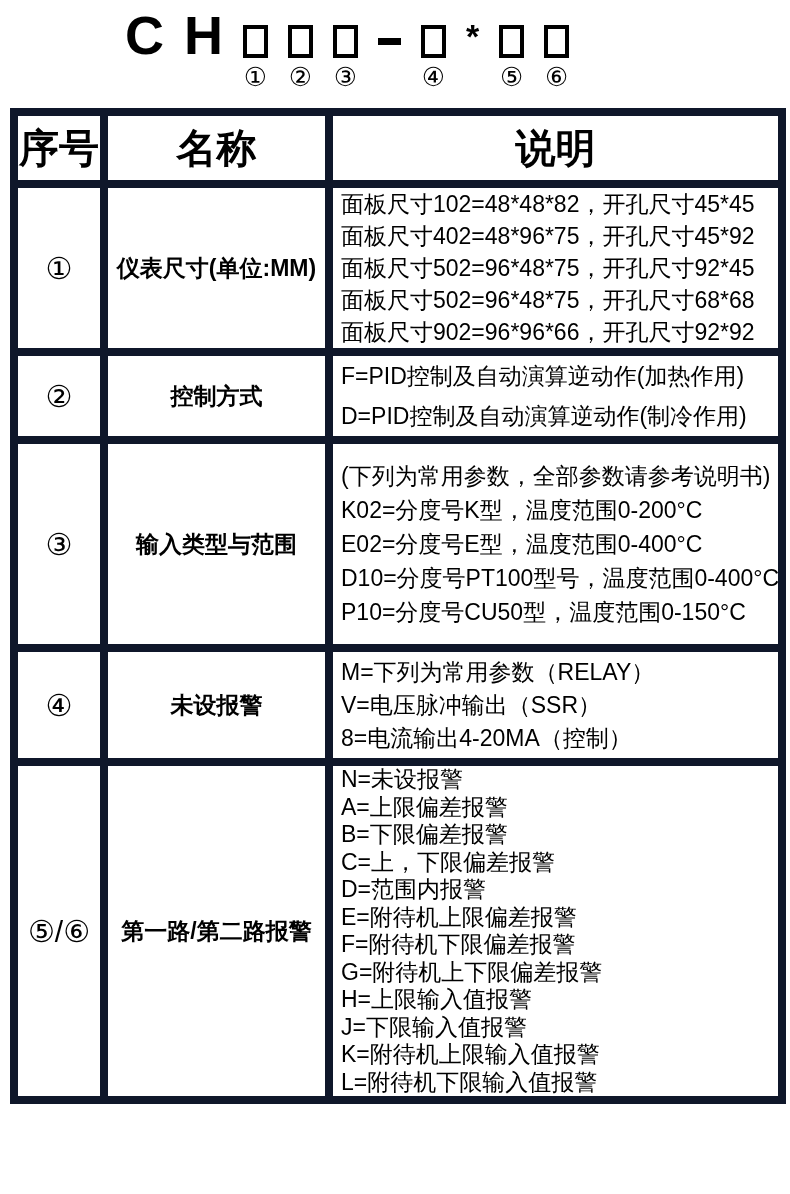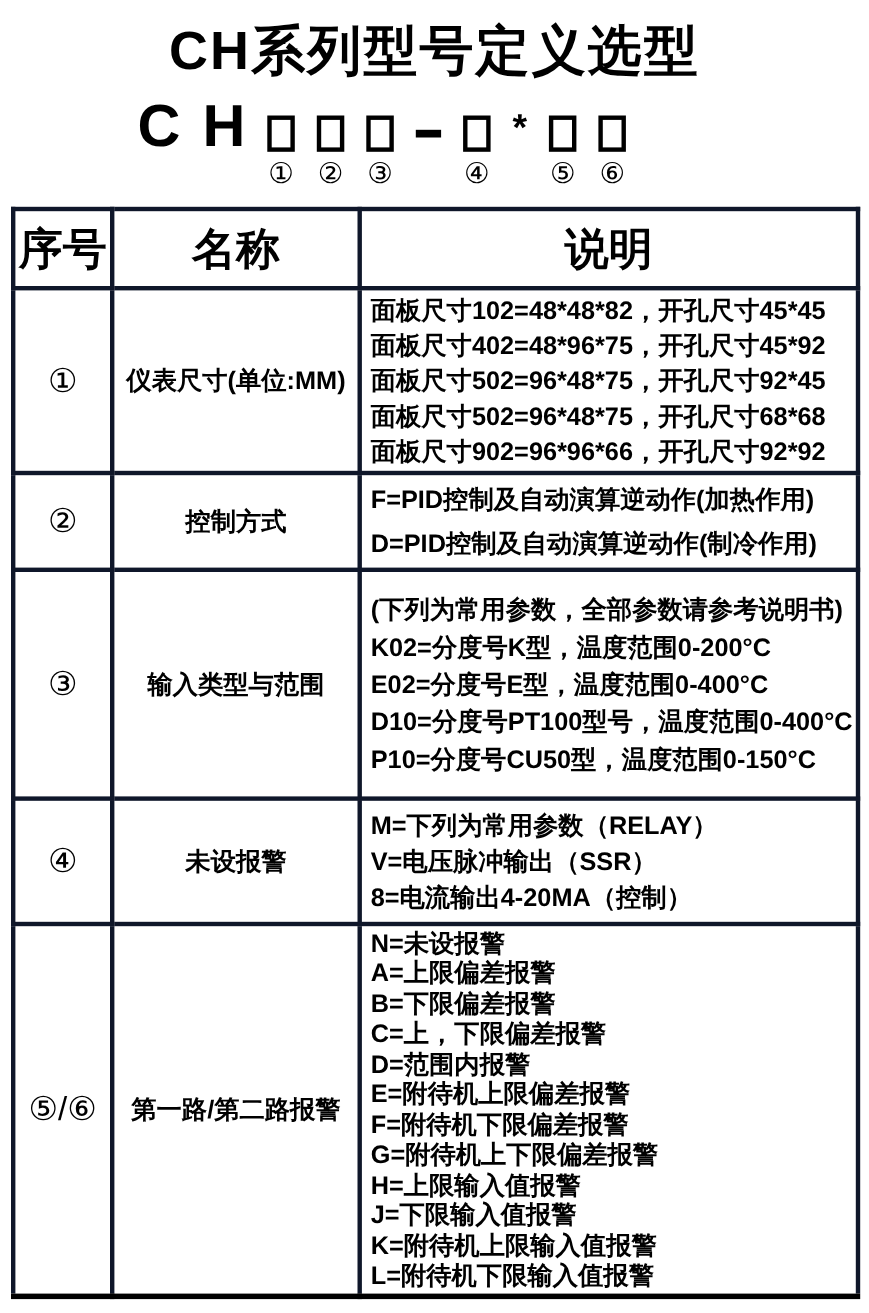--- a/index.html
+++ b/index.html
@@ -28,39 +28,38 @@
   .dash-bar { width: 23px; height: 7px; background: #000; margin-bottom: 13px; }
   .star-glyph { font-size: 34px; line-height: 16px; margin-bottom: 14px; }
   .seg-bottom { height: 32px; font-size: 26px; line-height: 30px; margin-top: 4px; font-weight: normal; }
 
   
   table.spec-table {
     border-collapse: collapse; table-layout: fixed;
     width: 768px; margin: 14px 0 0 10px;
     border: 3px solid #000; border-bottom-width: 5px;
   }
-  .spec-table th, .spec-table td { border: 4px solid #0f172a; vertical-align: middle; }
+  .spec-table th, .spec-table td { border: 8px solid #0f172a; vertical-align: middle; }
   .spec-table th { height: 72px; font-size: 40px; text-align: center; }
   td.cell-num  { text-align: center; font-size: 30px; font-weight: normal; }
   td.cell-name { text-align: center; font-size: 23px; font-weight: bold; margin-left: 16px; }
   td.cell-desc { padding-left: 8px; }
-  .desc-line { font-size: 23px; font-weight: bold; white-space: nowrap; }
+  .desc-line { font-size: 23px; font-weight: normal; white-space: nowrap; }
 
   tr.r0 { height: 168px; } tr.r0 .desc-line { line-height: 32px; }
   tr.r1 { height: 88px;  } tr.r1 .desc-line { line-height: 40px; }
   tr.r2 { height: 208px; } tr.r2 .desc-line { line-height: 34px; }
   tr.r3 { height: 114px; } tr.r3 .desc-line { line-height: 33px; }
   tr.r4 { height: 338px; } tr.r4 .desc-line { line-height: 27.5px; }
 </style>
 </head>
 <body>
 
 <div class="page">
 
-  <h1 class="title">CH系列型号定义选型</h1>
 
   <div class="model-row" id="model-row">
       <div class="seg seg-letter">
         <div class="seg-top">C</div>
         <div class="seg-bottom"></div>
       </div>
       <div class="seg seg-letter">
         <div class="seg-top">H</div>
         <div class="seg-bottom"></div>
       </div>

